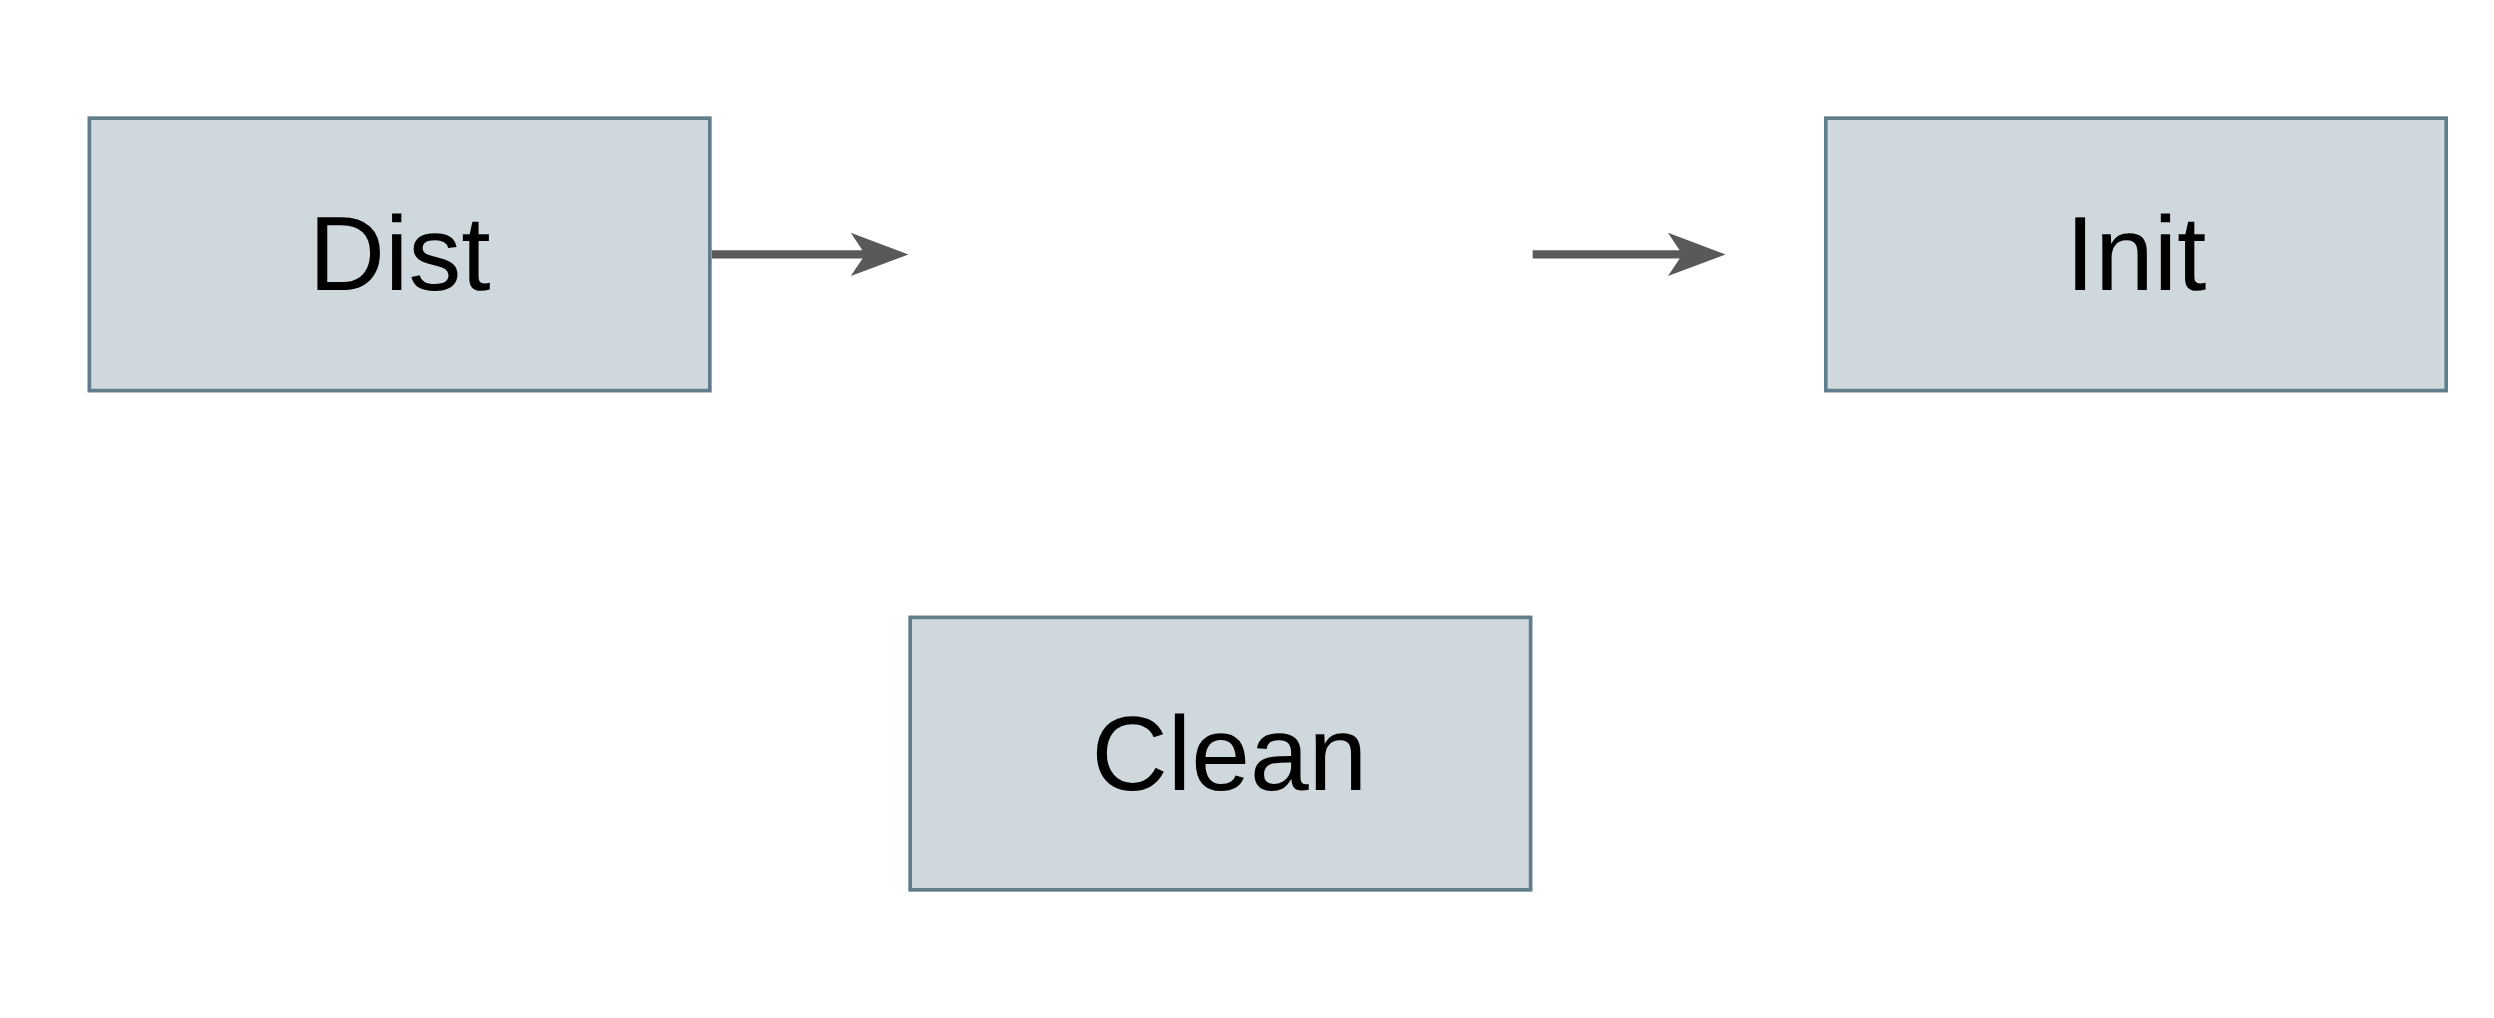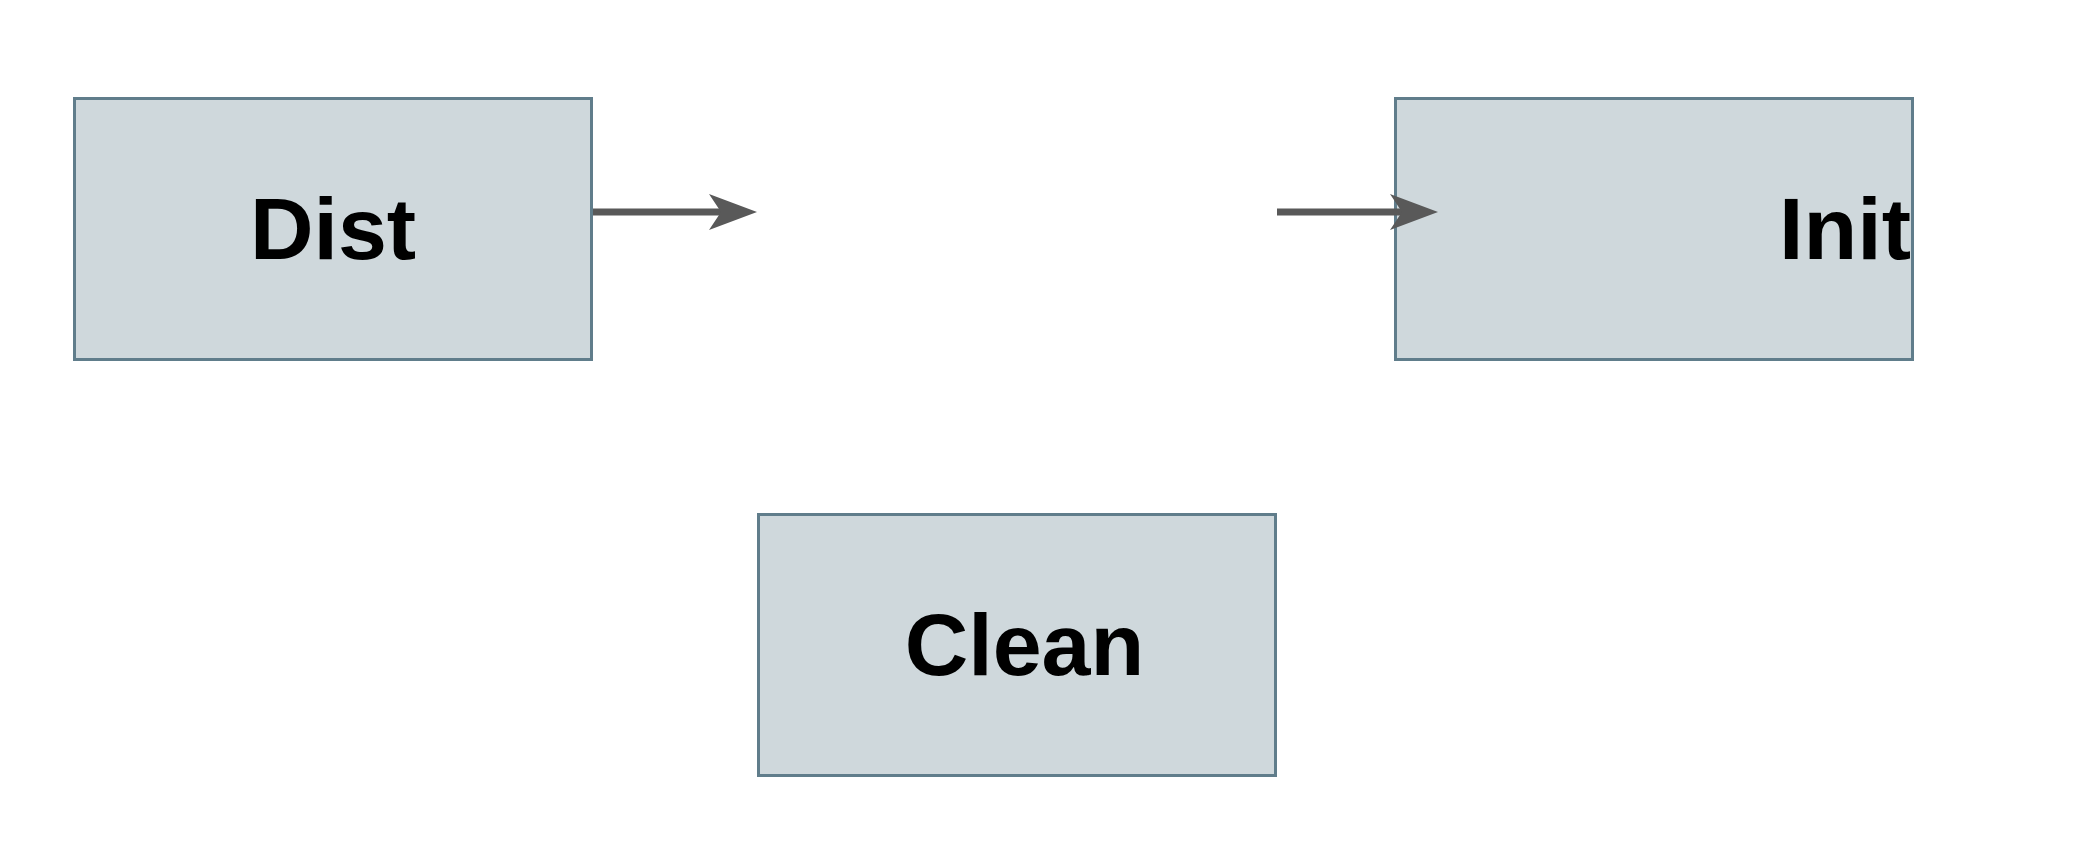--- a/index.html
+++ b/index.html
@@ -15,38 +15,37 @@
     font-family: "Liberation Sans", sans-serif;
   }
   .canvas {
     position: absolute;
     inset: 0;
   }
   .node {
     position: absolute;
     box-sizing: border-box;
     width: 520px;
-    height: 264px;
+    height: 230px;
     background: var(--node_fill, #cfd8dc);
     border: 3px solid var(--node_border, #607d8b);
     display: flex;
     align-items: center;
     justify-content: center;
-    font-weight: bold;
   }
   .node-label {
     font-size: 88px;
     line-height: 1;
     color: var(--text, #000000);
     letter-spacing: 0px;
     white-space: nowrap;
   }
   #node-dist    { left: 73px;   top: 97px;  }
   #node-compile { left: 757px;  top: 97px;  }
-  #node-init    { left: 1394px; top: 97px; justify-content: flex-end;  }
+  #node-init    { left: 1520px; top: 97px;  }
   #node-clean   { left: 757px;  top: 513px; padding-left: 15px; }
   .arrow {
     position: absolute;
     top: 187px;
     height: 50px;
   }
   #arrow-1 { left: 593px;  width: 164px; }
   #arrow-2 { left: 1277px; width: 161px; }
   .arrow svg { display: block; }
 </style>

